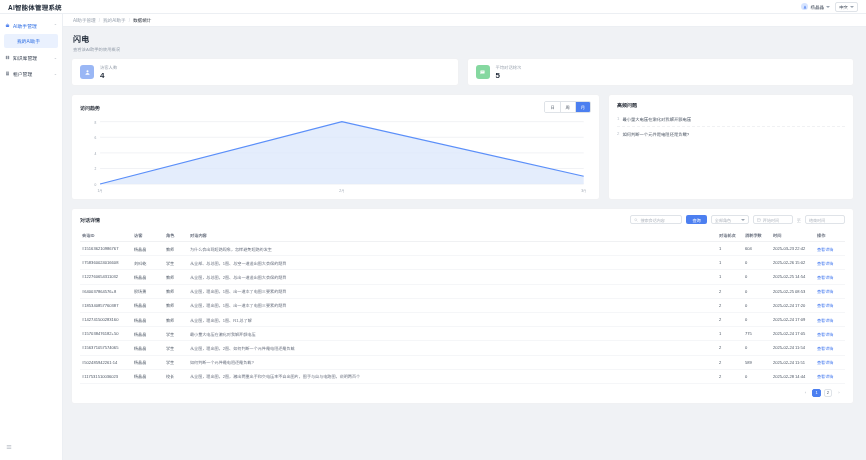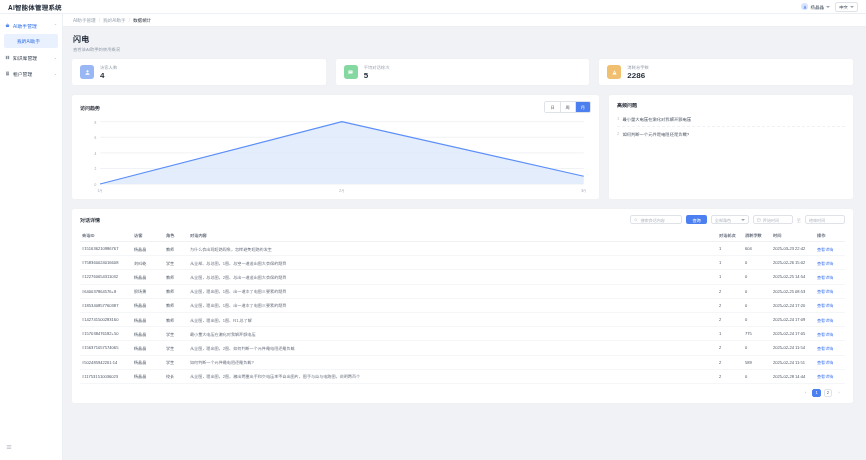--- a/index.html
+++ b/index.html
@@ -281,32 +281,20 @@
                   <path d="M5 5h14v10H8l-3 3z"></path>
                   <rect x="8" y="9" width="8" height="1.6" fill="#85d8a0"></rect>
                 </svg>
             </span>
             <div>
               <div class="stat-label">平均对话轮次</div>
               <div class="stat-value">5</div>
             </div>
           </div>
 
-          <div class="stat-card">
-            <span class="stat-ico orange">
-              <svg viewBox="0 0 24 24" fill="#ffffff">
-                  <path d="M12 4l7 15H5z"></path>
-                  <rect x="11" y="9" width="2" height="5" fill="#f0c070"></rect>
-                </svg>
-            </span>
-            <div>
-              <div class="stat-label">消耗总字数</div>
-              <div class="stat-value">2286</div>
-            </div>
-          </div>
 
         </div>
 
         <div class="chart-row">
 
           <div class="panel chart-panel">
             <div class="panel-head">
               <span class="panel-title">访问趋势</span>
               <span class="seg">
                 <button>日</button>

